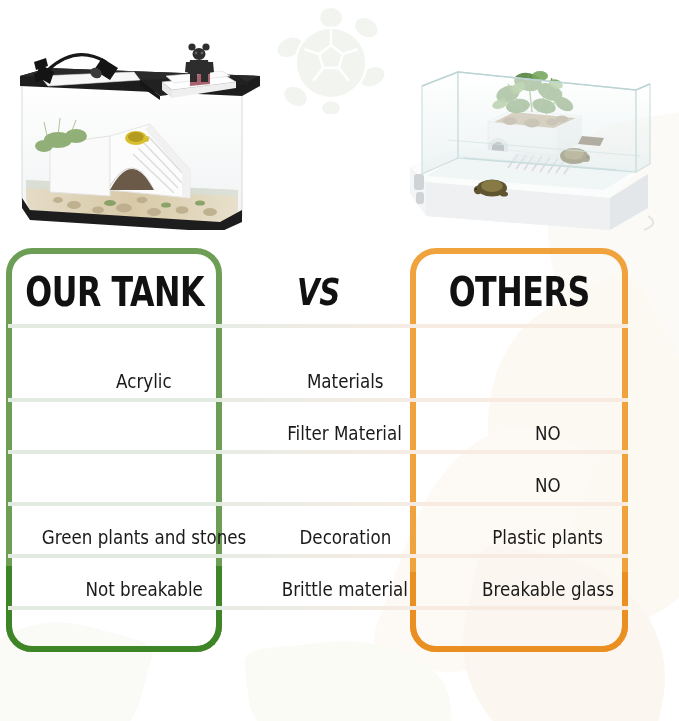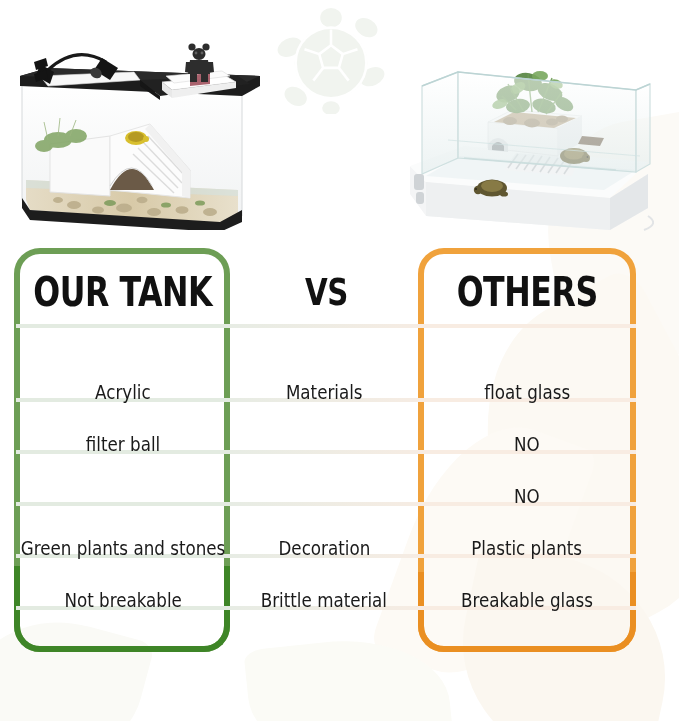--- a/index.html
+++ b/index.html
@@ -29,52 +29,52 @@
   .leaf-f{right:230px;top:640px;width:200px;height:120px;
     border-radius:10% 60% 10% 60%;transform:rotate(-6deg);background:#fbfbf6;}
 
   
   .photos{position:absolute;left:0;top:0;width:679px;height:240px;z-index:2;}
   .photo{position:absolute;}
   .photo-left{left:14px;top:40px;width:250px;height:190px;}
   .photo-right{left:404px;top:48px;width:250px;height:185px;}
 
   
-  .compare{position:absolute;left:8px;top:246px;width:553px;height:410px;z-index:3;}
+  .compare{position:absolute;left:0;top:246px;width:553px;height:410px;z-index:3;}
 
   .box{position:absolute;box-sizing:border-box;border-radius:26px;background:transparent;}
   .box-our{left:6px;top:2px;width:216px;height:404px;border:6px solid #6d9e55;}
   .box-our::after{content:"";position:absolute;left:-6px;right:-6px;bottom:-6px;height:86px;
      border:6px solid #3e8527;border-top:none;border-radius:0 0 26px 26px;box-sizing:border-box;}
   .box-others{left:410px;top:2px;width:218px;height:404px;border:6px solid #f0a23c;}
   .box-others::after{content:"";position:absolute;left:-6px;right:-6px;bottom:-6px;height:80px;
      border:6px solid #ea8f22;border-top:none;border-radius:0 0 26px 26px;box-sizing:border-box;}
 
   
   .hdr{position:absolute;top:18px;height:56px;display:flex;align-items:center;justify-content:center;}
   .hdr span{
     font-family:"Liberation Sans Narrow","DejaVu Sans Condensed","Liberation Sans",sans-serif;
     font-weight:700;color:#111;letter-spacing:-0.5px;
     transform:scaleX(0.88);transform-origin:center;white-space:nowrap;
   }
   .hdr-our{left:8px;width:214px;}
   .hdr-our span{font-size:40px;}
-  .hdr-vs{left:228px;width:180px;}
+  .hdr-vs{left:228px;width:180px;font-style:italic;}
   .hdr-vs span{font-size:37px;}
   .hdr-others{left:412px;width:214px;}
   .hdr-others span{font-size:40px;}
 
   
   .divider{position:absolute;height:4px;}
   .div-left{left:8px;width:214px;background:#e3ebe1;}
   .div-mid{left:222px;width:188px;background:linear-gradient(90deg,#e7ece4 0%,#f6ece3 100%);}
   .div-right{left:410px;width:218px;background:#f8ece2;}
 
   
-  .row{position:absolute;height:46px;display:flex;align-items:flex-end;justify-content:center;}
+  .row{position:absolute;height:46px;display:flex;align-items:center;justify-content:center;margin-left:29px;}
   .row span{
     font-family:"Liberation Sans Narrow","DejaVu Sans Condensed","Liberation Sans",sans-serif;
     color:#1a1a1a;font-size:20px;font-weight:400;white-space:nowrap;
     transform:scaleX(0.93);transform-origin:center;
   }
   .col-our{left:8px;width:214px;}
   .col-mid{left:224px;width:184px;}
   .col-others{left:412px;width:214px;}
 </style>
 </head>
@@ -350,26 +350,23 @@
     <div class="divider div-left" style="top:360px"></div>
     <div class="divider div-mid" style="top:360px"></div>
     <div class="divider div-right" style="top:360px"></div>
 
     <div class="row col-our" style="top:112px">
       <span>Acrylic</span>
       </div>
     <div class="row col-mid" style="top:112px">
       <span>Materials</span>
       </div>
-    <div class="row col-others" style="top:112px">
-      <span>float glass</span>
-      </div>
-
-    <div class="row col-our" style="top:164px">
-      <span>filter ball</span>
+
+    <div class="row col-mid" style="top:164px">
+      <span>Filter Material</span>
       </div>
     <div class="row col-others" style="top:164px">
       <span>NO</span>
       </div>
 
     <div class="row col-others" style="top:216px">
       <span>NO</span>
       </div>
 
     <div class="row col-mid" style="top:268px">

